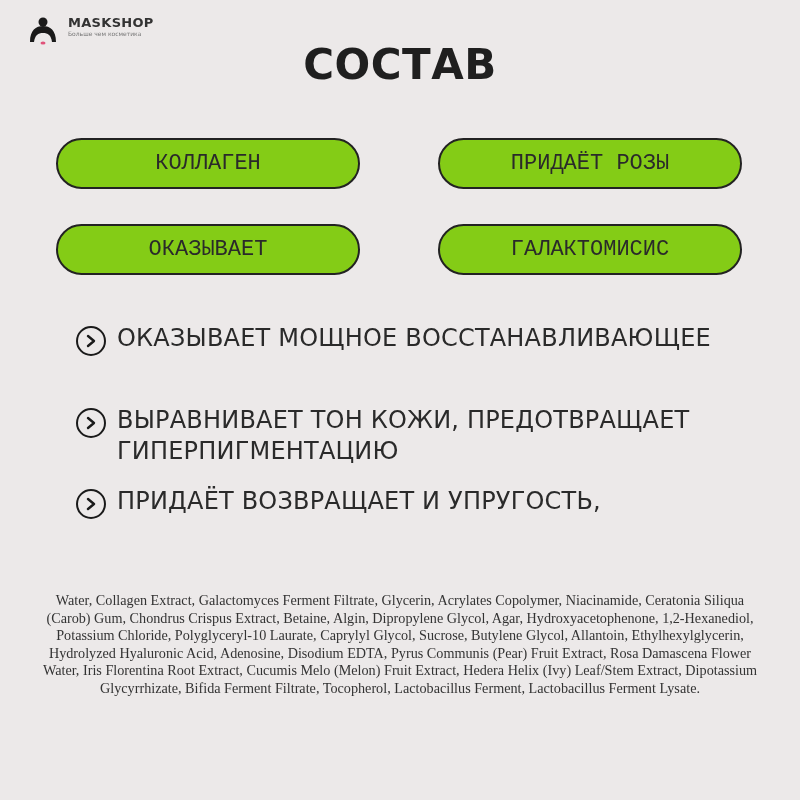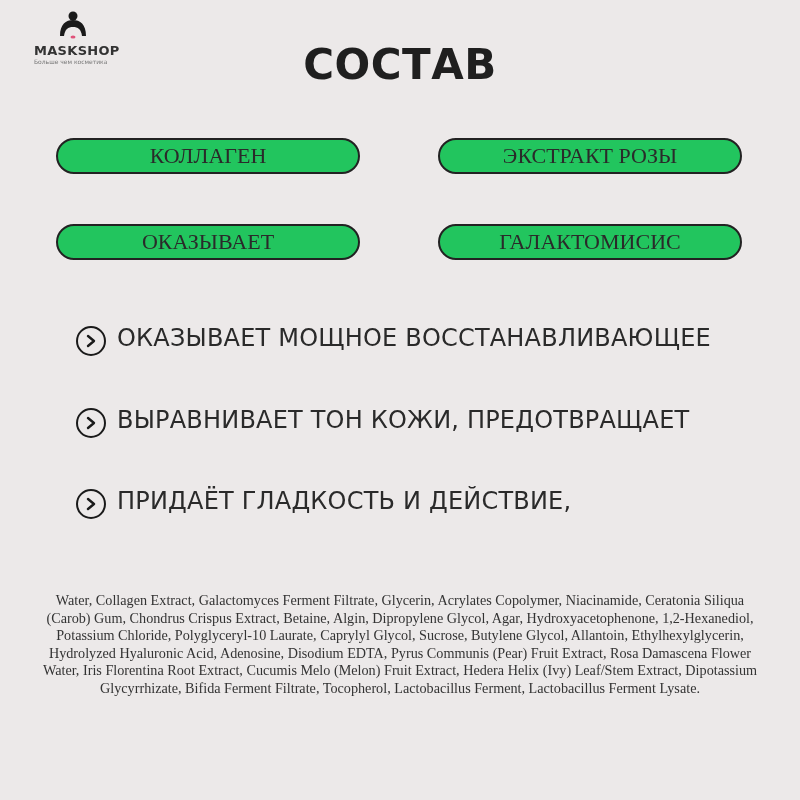--- a/index.html
+++ b/index.html
@@ -3,36 +3,36 @@
   <meta charset="utf-8">
   <style>
     html, body { margin: 0; padding: 0; }
     body {
       width: 800px; height: 800px; overflow: hidden;
       background: #ece9e9;
       font-family: "DejaVu Sans", sans-serif;
       color: #2a2a2a;
       position: relative;
     }
-    .logo { position: absolute; left: 26px; top: 10px; display: flex; align-items: center; flex-direction: column; }
+    .logo { position: absolute; left: 26px; top: 16px; display: flex; align-items: flex-start; }
     .logo-mark { width: 34px; height: 34px; position: relative; }
     .logo-text { margin-left: 8px; }
     .logo-name { font-family: "DejaVu Sans", sans-serif; font-size: 13px; font-weight: bold; color: #333; letter-spacing: 0.3px; line-height: 14px; }
     .logo-tag { font-size: 6px; color: #777; line-height: 8px; }
     .title {
       position: absolute; left: 0; right: 0; top: 40px; text-align: center;
       font-family: "DejaVu Sans", sans-serif; font-weight: bold; font-size: 42px; color: #1f1f1f;
       letter-spacing: 0.5px;
     }
     .pill {
-      position: absolute; width: 304px; height: 36px;
-      border: 2.5px solid #222; border-radius: 28px; background: #22c55e;
+      position: absolute; width: 304px; height: 51px;
+      border: 2.5px solid #222; border-radius: 28px; background: #84cc16;
       display: flex; align-items: center; justify-content: center;
       font-size: 22px; color: #2a2a2a; box-sizing: border-box;
-      font-family: Liberation Serif, serif;
+      font-family: Liberation Mono, monospace;
     }
     .benefit { position: absolute; left: 76px; display: flex; align-items: flex-start; }
     .chev {
       width: 30px; height: 30px; border: 2.5px solid #1a1a1a; border-radius: 50%;
       box-sizing: border-box; display: flex; align-items: center; justify-content: center;
       margin-top: 3px; flex: none;
     }
     .benefit-text {
       margin-left: 11px; font-size: 24px; line-height: 31px; color: #2a2a2a;
       font-family: "DejaVu Sans", sans-serif; letter-spacing: 0.2px;
@@ -56,21 +56,21 @@
   </div>
   <div class="logo-text">
     <div class="logo-name">MASKSHOP</div>
     <div class="logo-tag">Больше чем косметика</div>
   </div>
 </div>
 
 <div class="title">СОСТАВ</div>
 
 <div class="pill" style="left:56px; top:138px;">КОЛЛАГЕН</div>
-<div class="pill" style="left:438px; top:138px;">ЭКСТРАКТ РОЗЫ</div>
+<div class="pill" style="left:438px; top:138px;">ПРИДАЁТ РОЗЫ</div>
 <div class="pill" style="left:56px; top:224px;">ОКАЗЫВАЕТ</div>
 <div class="pill" style="left:438px; top:224px;">ГАЛАКТОМИСИС</div>
 
 <div class="benefit" style="top:323px;">
   <div class="chev">
     <svg width="12" height="14" viewBox="0 0 12 14">
         <path d="M3 2 L9 7 L3 12" fill="none" stroke="#1a1a1a" stroke-width="2.4" stroke-linecap="round" stroke-linejoin="round"></path>
       </svg>
   </div>
   <div class="benefit-text">
@@ -79,27 +79,28 @@
 </div>
 
 <div class="benefit" style="top:405px;">
   <div class="chev">
     <svg width="12" height="14" viewBox="0 0 12 14">
         <path d="M3 2 L9 7 L3 12" fill="none" stroke="#1a1a1a" stroke-width="2.4" stroke-linecap="round" stroke-linejoin="round"></path>
       </svg>
   </div>
   <div class="benefit-text">
     <div>ВЫРАВНИВАЕТ ТОН КОЖИ, ПРЕДОТВРАЩАЕТ</div>
+    <div>ГИПЕРПИГМЕНТАЦИЮ</div>
   </div>
 </div>
 
 <div class="benefit" style="top:486px;">
   <div class="chev">
     <svg width="12" height="14" viewBox="0 0 12 14">
         <path d="M3 2 L9 7 L3 12" fill="none" stroke="#1a1a1a" stroke-width="2.4" stroke-linecap="round" stroke-linejoin="round"></path>
       </svg>
   </div>
   <div class="benefit-text">
-    <div>ПРИДАЁТ ГЛАДКОСТЬ И ДЕЙСТВИЕ,</div>
+    <div>ПРИДАЁТ ВОЗВРАЩАЕТ И УПРУГОСТЬ,</div>
   </div>
 </div>
 
 <div class="ingredients">Water, Collagen Extract, Galactomyces Ferment Filtrate, Glycerin, Acrylates Copolymer, Niacinamide, Ceratonia Siliqua (Carob) Gum, Chondrus Crispus Extract, Betaine, Algin, Dipropylene Glycol, Agar, Hydroxyacetophenone, 1,2-Hexanediol, Potassium Chloride, Polyglyceryl-10 Laurate, Caprylyl Glycol, Sucrose, Butylene Glycol, Allantoin, Ethylhexylglycerin, Hydrolyzed Hyaluronic Acid, Adenosine, Disodium EDTA, Pyrus Communis (Pear) Fruit Extract, Rosa Damascena Flower Water, Iris Florentina Root Extract, Cucumis Melo (Melon) Fruit Extract, Hedera Helix (Ivy) Leaf/Stem Extract, Dipotassium Glycyrrhizate, Bifida Ferment Filtrate, Tocopherol, Lactobacillus Ferment, Lactobacillus Ferment Lysate.</div>
 
 </body></html>

